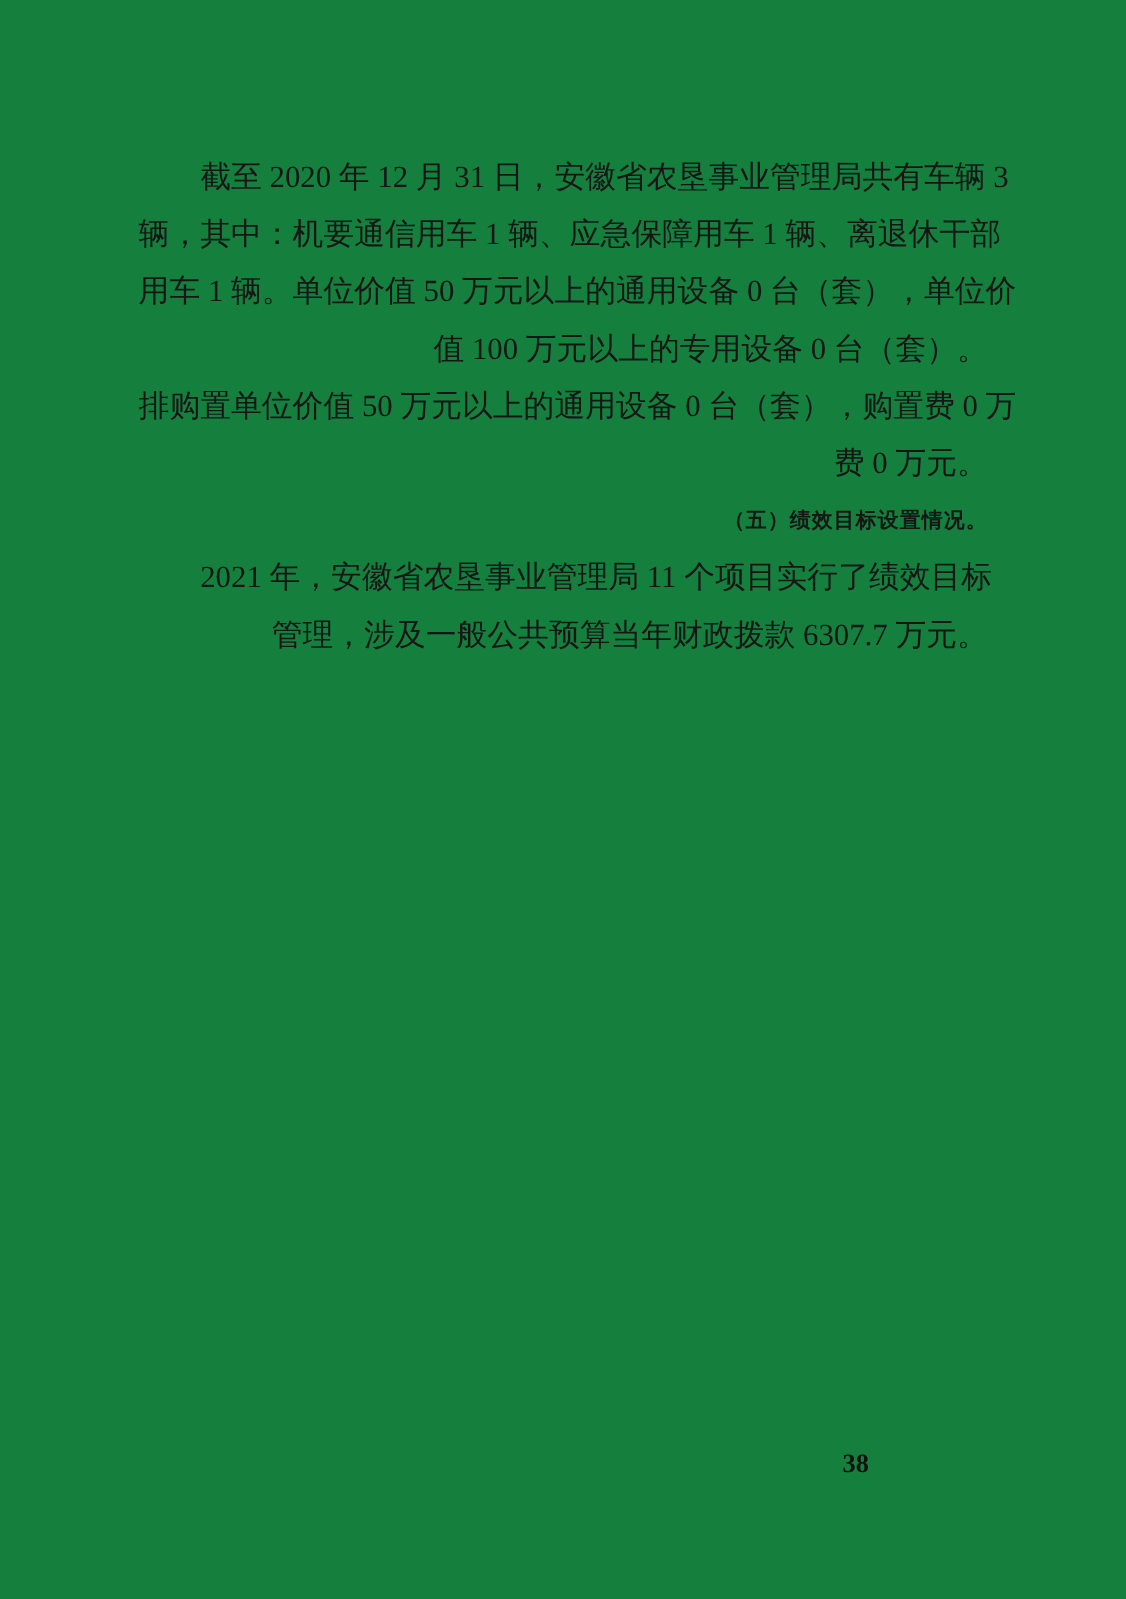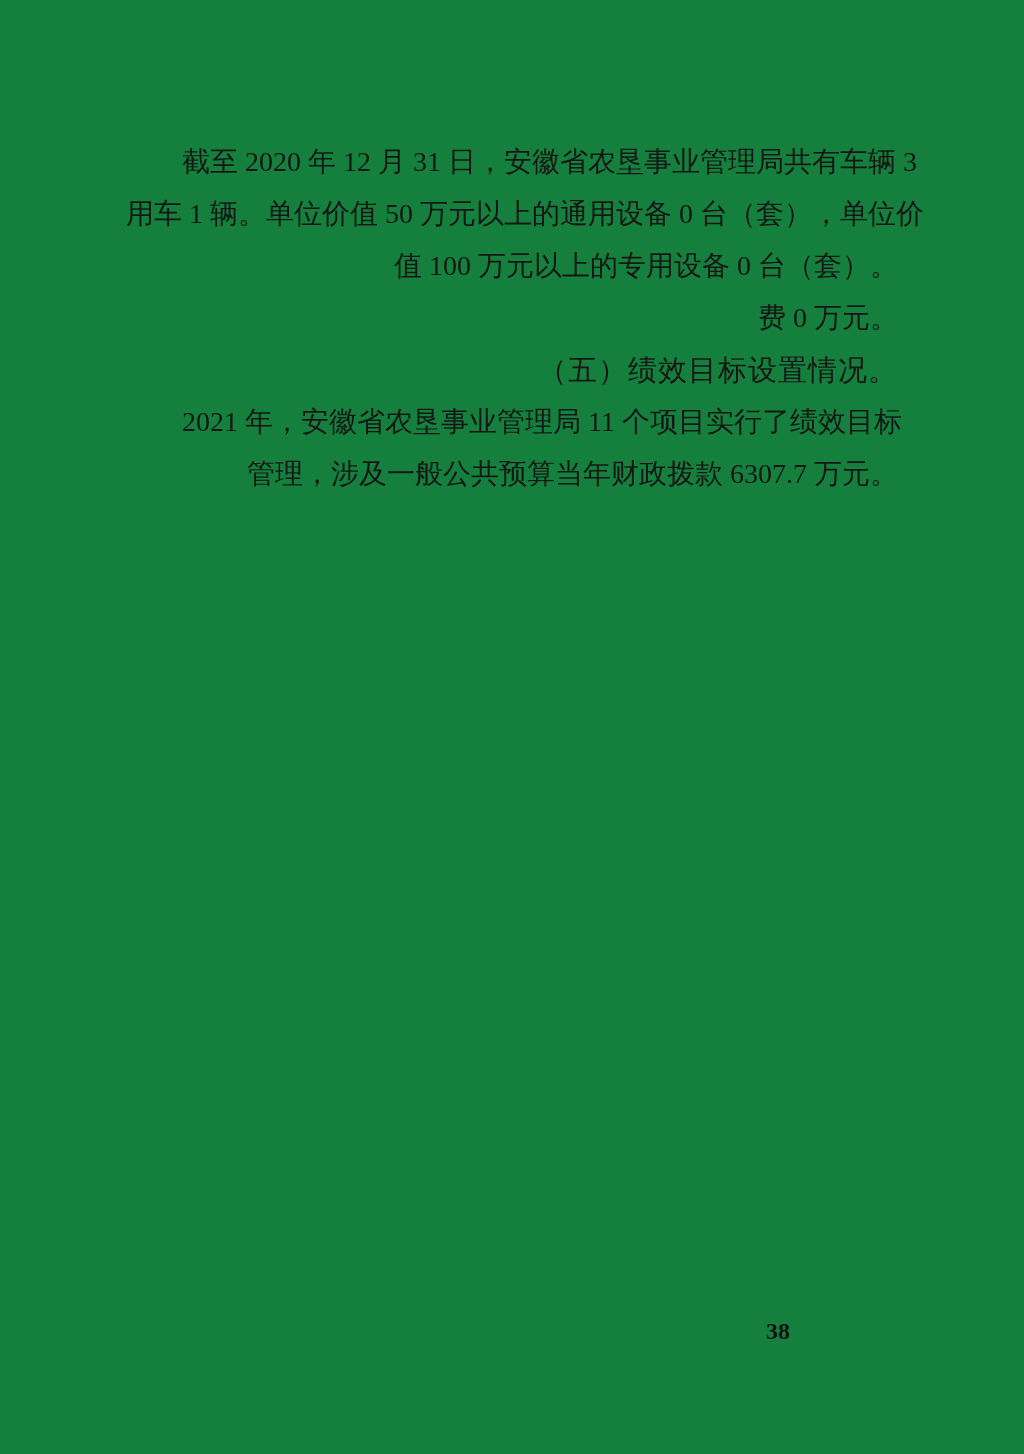--- a/index.html
+++ b/index.html
@@ -37,45 +37,47 @@
   }
   .line.fill {
     text-align: justify;
     text-align-last: justify;
     text-justify: inter-ideograph;
   }
   .line.indent {
     text-indent: 2em;
   }
   .line.heading {
-    font-weight: 400;
-    font-size: 29px;
+    font-weight: 700;
+    font-size: 19px;
     letter-spacing: 1px;
   }
   .page-number {
     position: absolute;
     left: 766px;
     top: 1318px;
     font-size: 24px;
     font-weight: 600;
     line-height: 26px;
     color: #111;
   }
 </style>
 </head>
 <body>
 
 <div class="page">
   <div class="content">
       <div class="para">
         <div class="line indent fill">截至 2020 年 12 月 31 日，安徽省农垦事业管理局共有车辆 3</div>
+        <div class="line fill">辆，其中：机要通信用车 1 辆、应急保障用车 1 辆、离退休干部</div>
         <div class="line fill">用车 1 辆。单位价值 50 万元以上的通用设备 0 台（套），单位价</div>
         <div class="line">值 100 万元以上的专用设备 0 台（套）。</div>
       </div>
       <div class="para">
+        <div class="line fill">排购置单位价值 50 万元以上的通用设备 0 台（套），购置费 0 万</div>
         <div class="line">费 0 万元。</div>
       </div>
       <div class="para">
         <div class="line indent heading">（五）绩效目标设置情况。</div>
       </div>
       <div class="para">
         <div class="line indent fill">2021 年，安徽省农垦事业管理局 11 个项目实行了绩效目标</div>
         <div class="line">管理，涉及一般公共预算当年财政拨款 6307.7 万元。</div>
       </div>
     </div>

